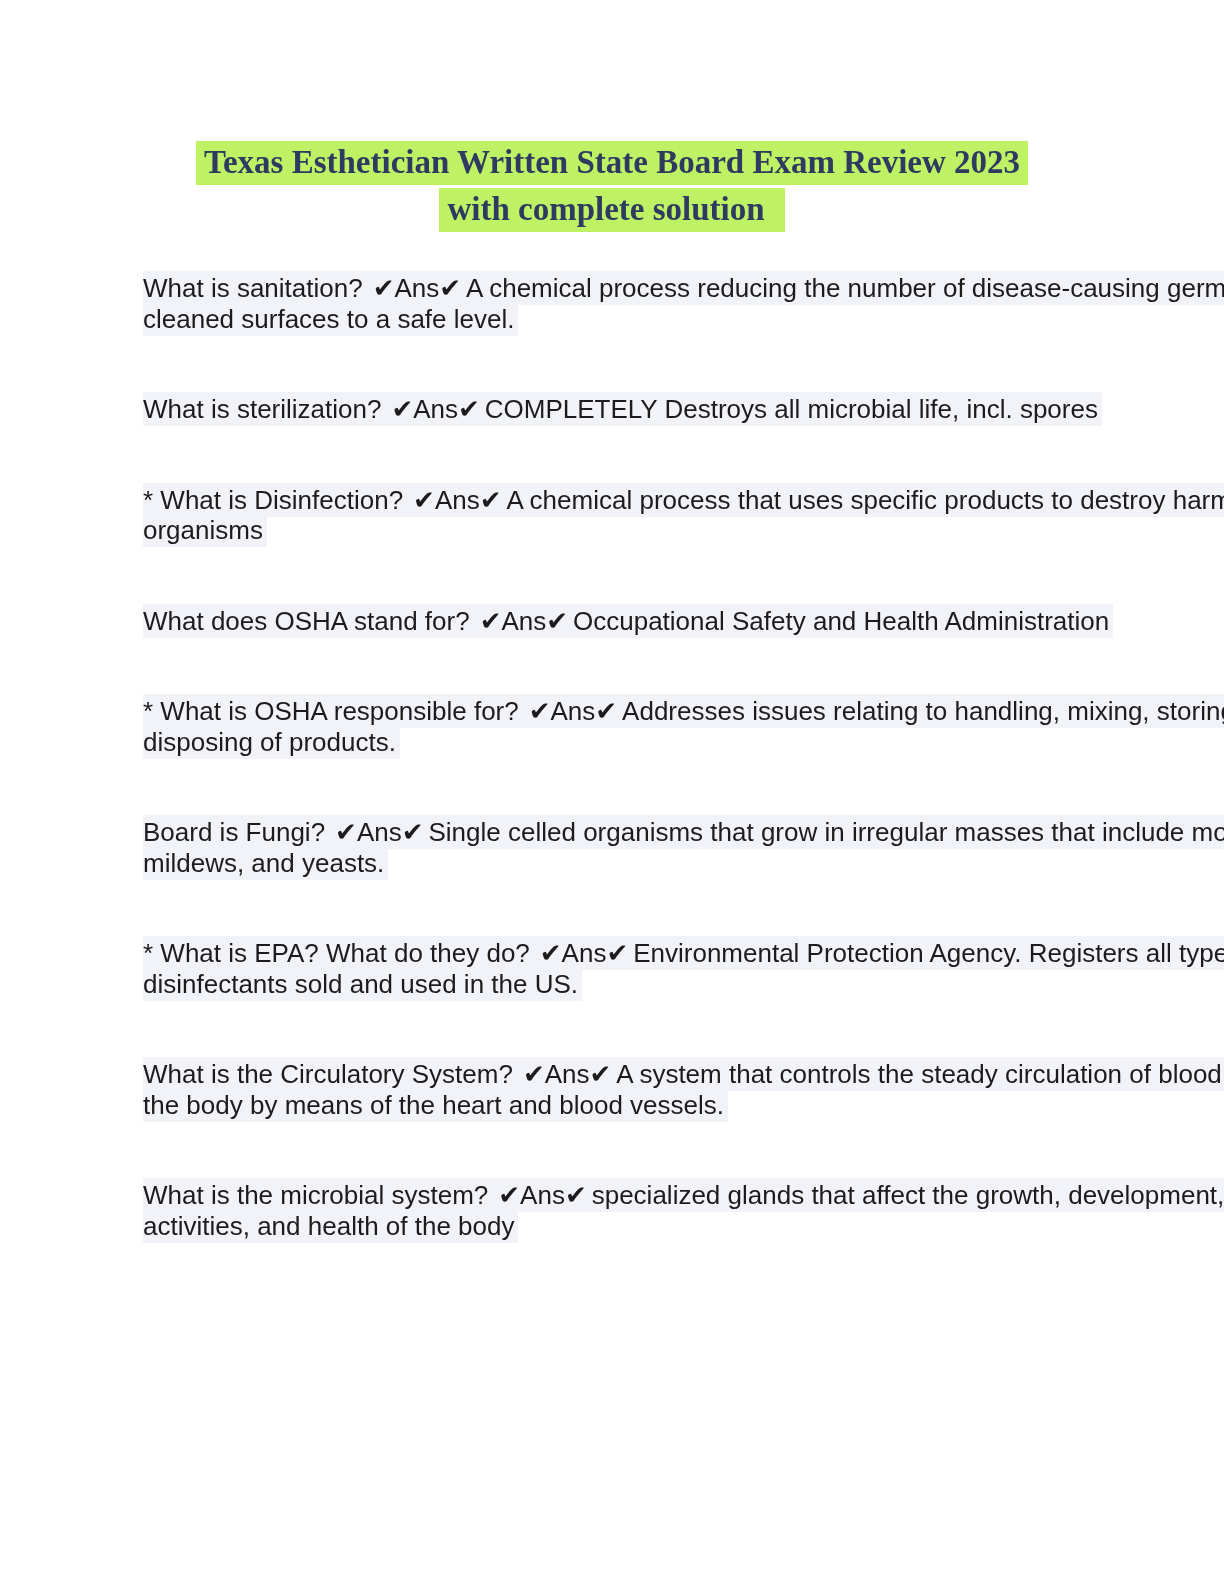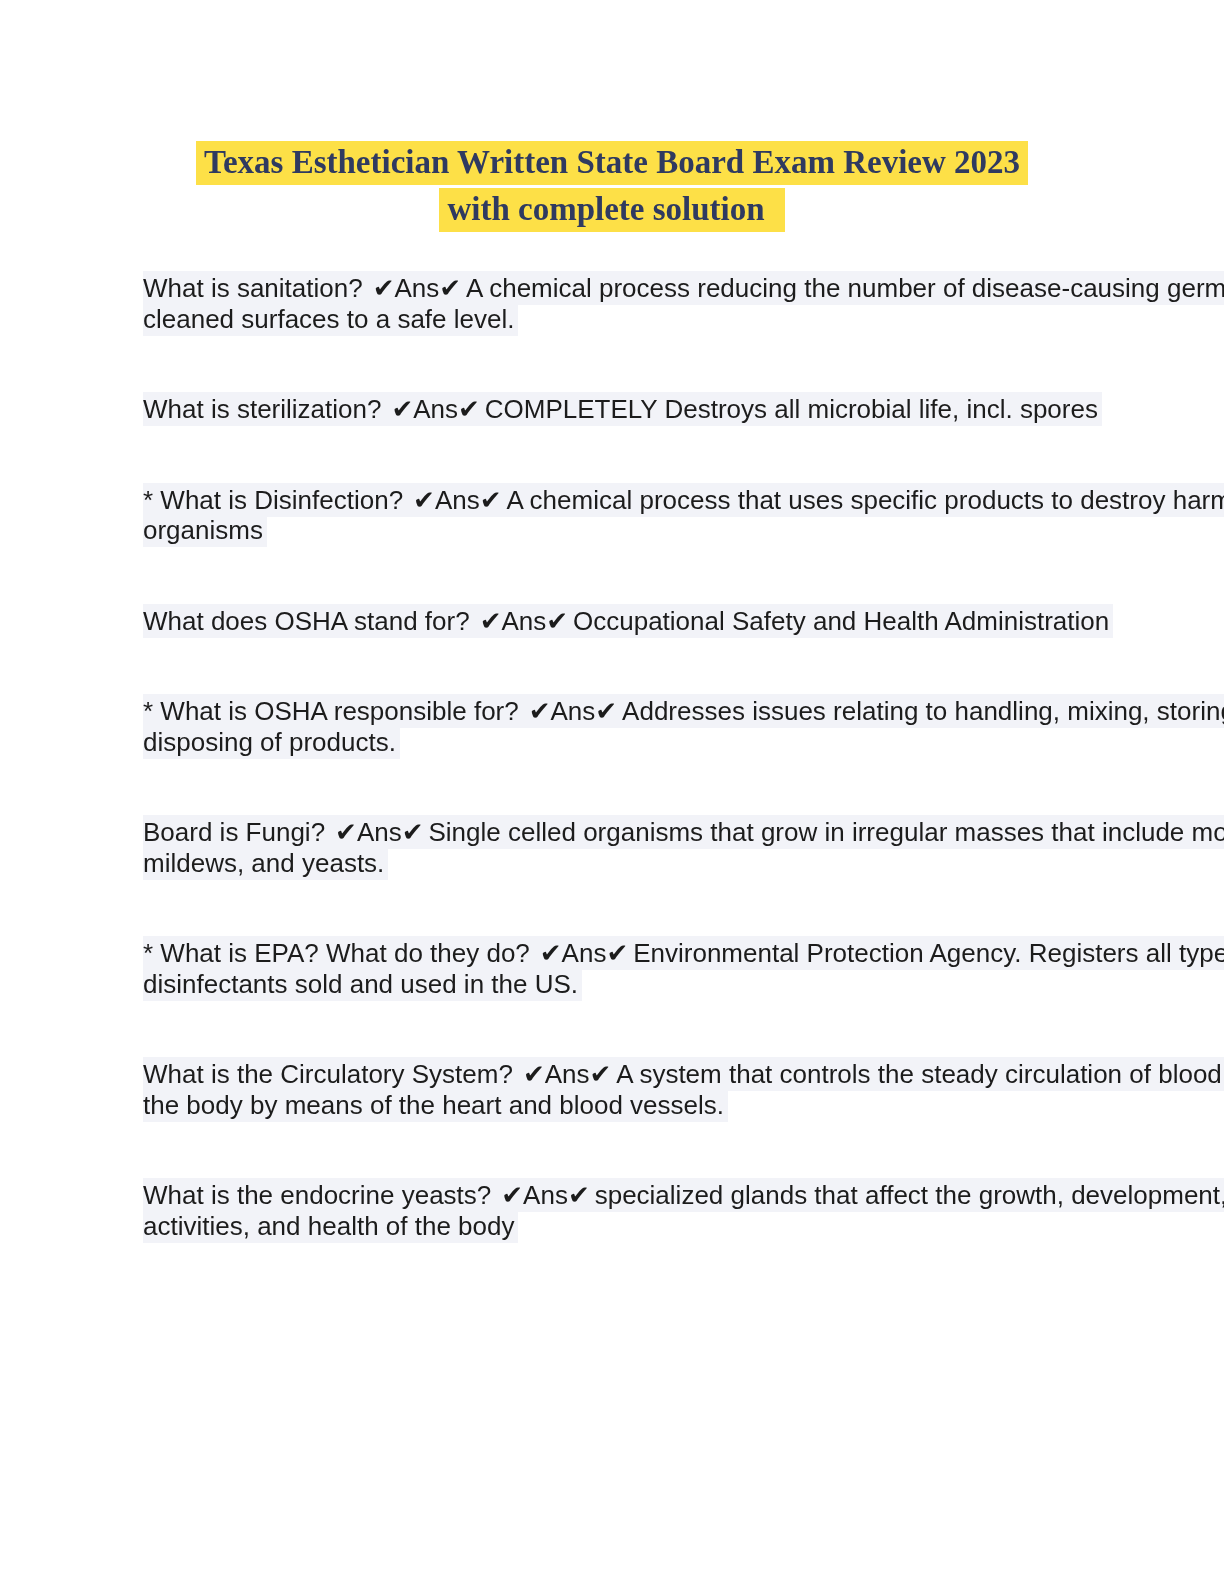--- a/index.html
+++ b/index.html
@@ -19,21 +19,21 @@
     padding-top: 139px;
     text-align: center;
     font-family: "Liberation Serif", "DejaVu Serif", serif;
     font-weight: bold;
     font-size: 33px;
     line-height: 47px;
     color: #2f3a60;
   }
   .title-line { display: block; }
   .title-hl {
-    background: #fde047;
+    background: #bef264;
     padding: 3px 8px 5px 8px;
   }
   .title-hl.line2 {
     padding-right: 20px;
   }
   .qa-list {
     margin: 40px 18px 0 143px;
     font-family: "Liberation Sans", "DejaVu Sans", sans-serif;
     font-size: 26px;
     line-height: 30.5px;
@@ -61,15 +61,15 @@
     <span class="title-line"><span class="title-hl">Texas Esthetician Written State Board Exam Review 2023</span></span>
     <span class="title-line"><span class="title-hl line2">with complete solution</span></span>
   </div>
 
   <div class="qa-list" id="qa-list"><p class="qa"><span class="hl"><span class="q">What is sanitation?</span><span class="marker">✔Ans✔</span><span class="a">A chemical process reducing the number of disease-causing germs on
 cleaned surfaces to a safe level.</span></span></p><p class="qa"><span class="hl"><span class="q">What is sterilization?</span><span class="marker">✔Ans✔</span><span class="a">COMPLETELY Destroys all microbial life, incl. spores</span></span></p><p class="qa"><span class="hl"><span class="q">* What is Disinfection?</span><span class="marker">✔Ans✔</span><span class="a">A chemical process that uses specific products to destroy harmful
 organisms</span></span></p><p class="qa"><span class="hl"><span class="q">What does OSHA stand for?</span><span class="marker">✔Ans✔</span><span class="a">Occupational Safety and Health Administration</span></span></p><p class="qa"><span class="hl"><span class="q">* What is OSHA responsible for?</span><span class="marker">✔Ans✔</span><span class="a">Addresses issues relating to handling, mixing, storing and
 disposing of products.</span></span></p><p class="qa"><span class="hl"><span class="q">Board is Fungi?</span><span class="marker">✔Ans✔</span><span class="a">Single celled organisms that grow in irregular masses that include molds,
 mildews, and yeasts.</span></span></p><p class="qa"><span class="hl"><span class="q">* What is EPA? What do they do?</span><span class="marker">✔Ans✔</span><span class="a">Environmental Protection Agency. Registers all types of
 disinfectants sold and used in the US.</span></span></p><p class="qa"><span class="hl"><span class="q">What is the Circulatory System?</span><span class="marker">✔Ans✔</span><span class="a">A system that controls the steady circulation of blood through
-the body by means of the heart and blood vessels.</span></span></p><p class="qa"><span class="hl"><span class="q">What is the endocrine yeasts?</span><span class="marker">✔Ans✔</span><span class="a">specialized glands that affect the growth, development, sexual
+the body by means of the heart and blood vessels.</span></span></p><p class="qa"><span class="hl"><span class="q">What is the microbial system?</span><span class="marker">✔Ans✔</span><span class="a">specialized glands that affect the growth, development, sexual
 activities, and health of the body</span></span></p></div>
 </div>
 
 </body></html>

